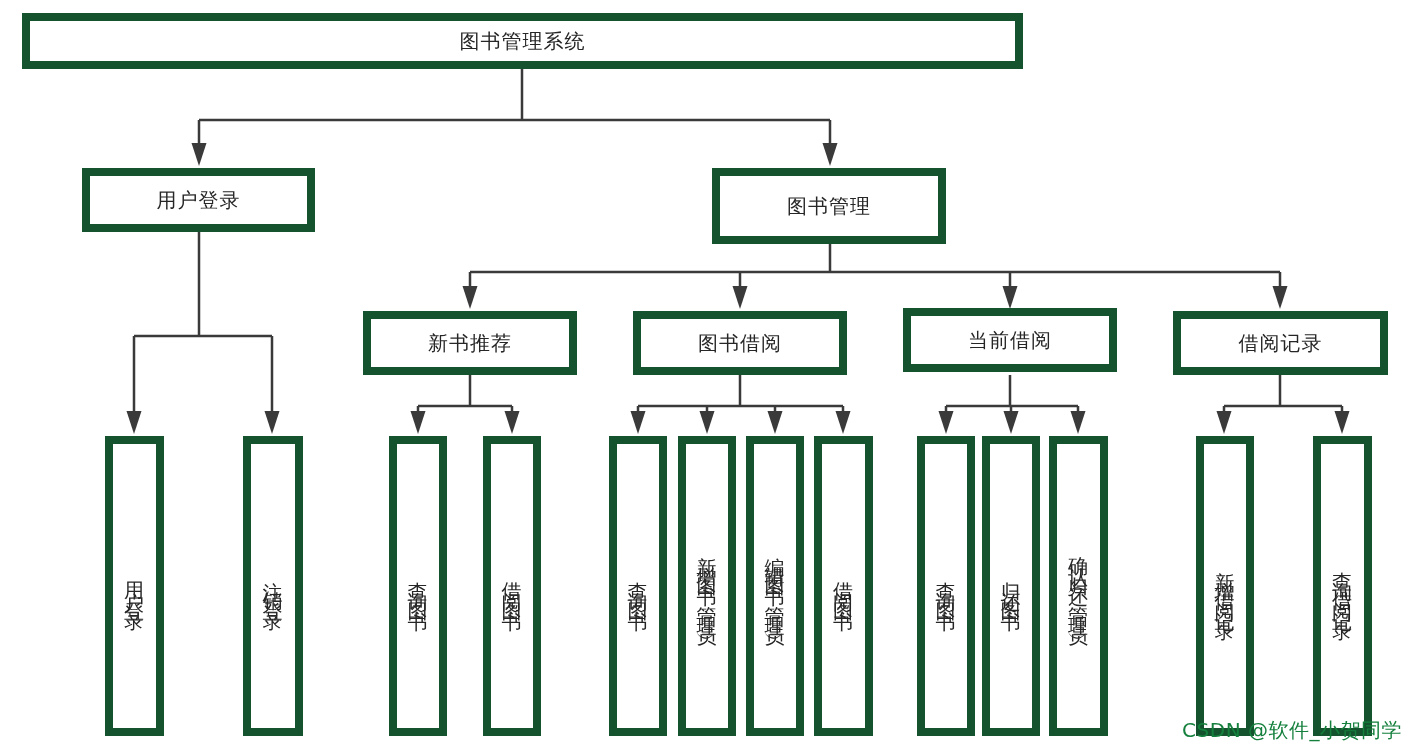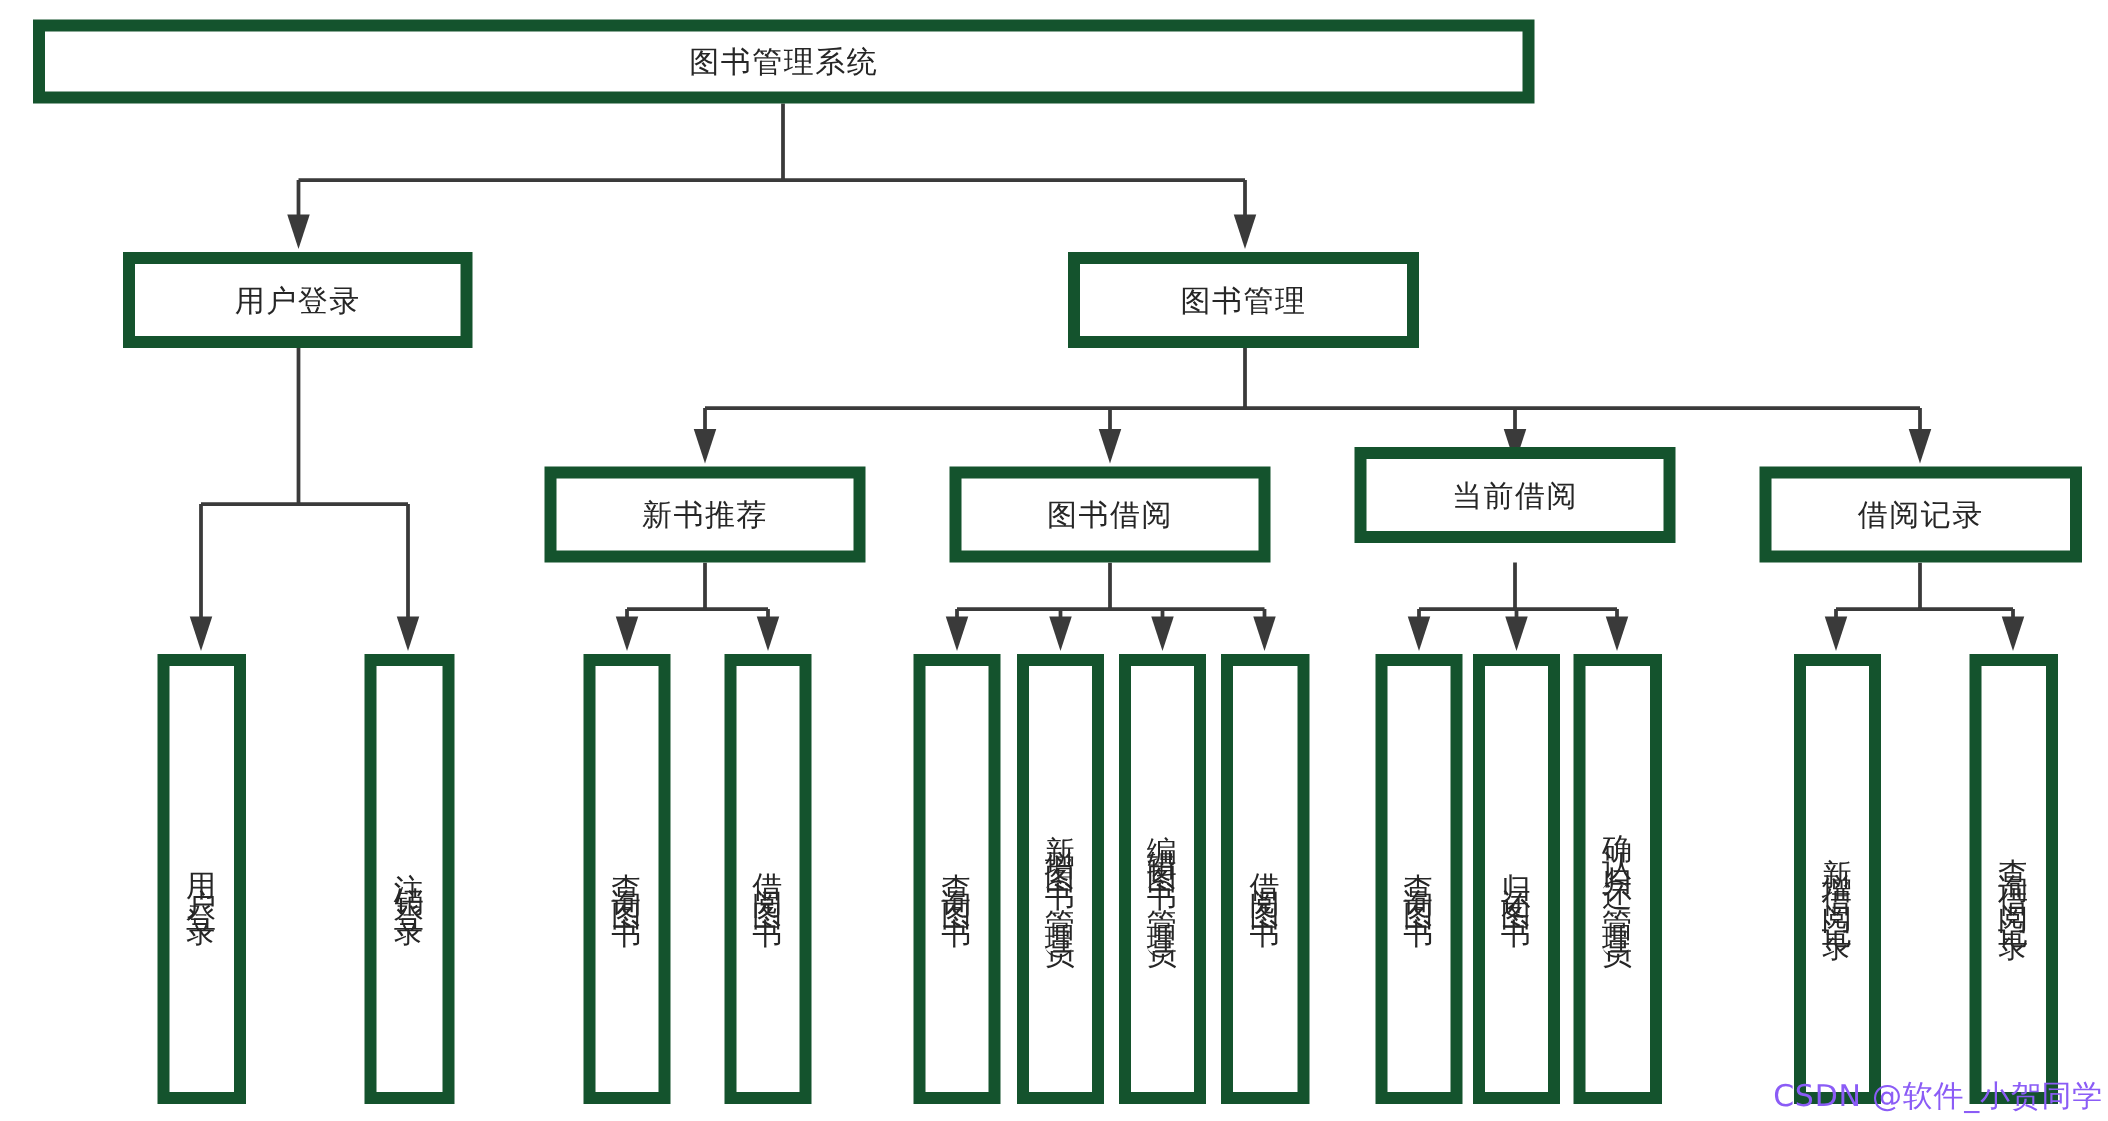--- a/index.html
+++ b/index.html
@@ -42,21 +42,21 @@
     letter-spacing: 10px;
     line-height: 1;
     white-space: nowrap;
   }
   .watermark {
     position: absolute;
     right: 3px;
     bottom: 3px;
     z-index: 3;
     font-size: 20px;
-    color: #8b5cf6;
+    color: #15803d;
     letter-spacing: 0.5px;
     white-space: nowrap;
   }
 </style>
 </head>
 <body>
 
 <div class="stage">
 
   <svg class="connectors" width="1405" height="747" viewBox="0 0 1405 747" aria-hidden="true">
@@ -102,31 +102,31 @@
     </g>
   </svg>
 
   <div class="node" style="left:22px; top:13px; width:1001px; height:56px;">
     <span>图书管理系统</span>
   </div>
 
   <div class="node" style="left:82px; top:168px; width:233px; height:64px;">
     <span>用户登录</span>
   </div>
-  <div class="node" style="left:712px; top:168px; width:234px; height:64px;">
+  <div class="node" style="left:712px; top:168px; width:234px; height:76px;font-family:Liberation Serif, serif;">
     <span>图书管理</span>
   </div>
 
   <div class="node" style="left:633px; top:311px; width:214px; height:64px;">
     <span>图书借阅</span>
   </div>
   <div class="node" style="left:363px; top:311px; width:214px; height:64px;">
     <span>新书推荐</span>
   </div>
-  <div class="node" style="left:903px; top:298px; width:214px; height:64px;">
+  <div class="node" style="left:903px; top:308px; width:214px; height:64px;">
     <span>当前借阅</span>
   </div>
   <div class="node" style="left:1173px; top:311px; width:215px; height:64px;">
     <span>借阅记录</span>
   </div>
 
   <div class="node leaf" style="left:105px; top:436px; width:59px; height:300px;">
     <span class="vtext">用户登录</span>
   </div>
   <div class="node leaf" style="left:243px; top:436px; width:60px; height:300px;">

